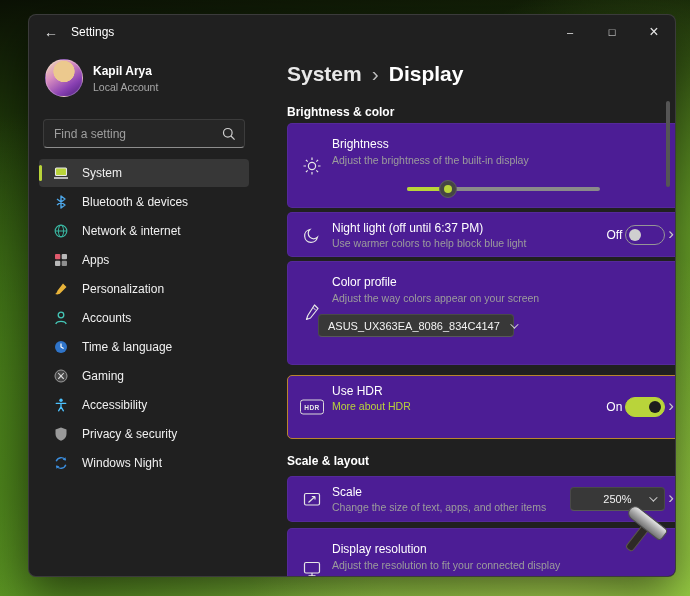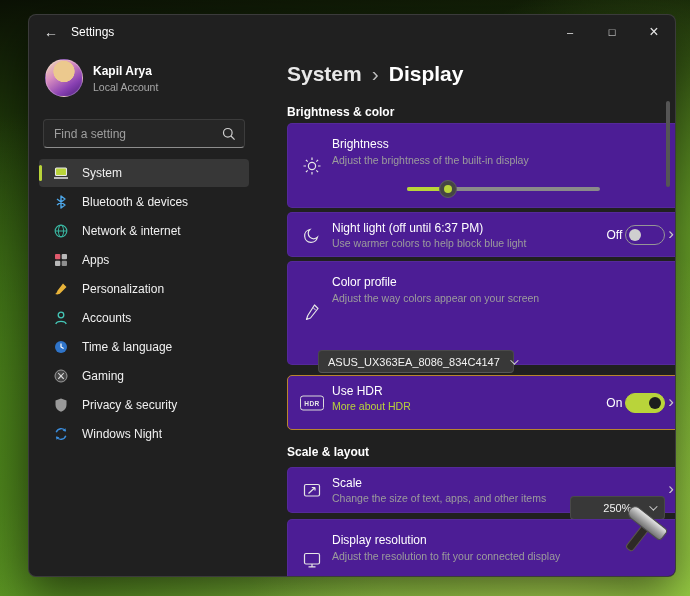--- a/index.html
+++ b/index.html
@@ -84,29 +84,29 @@
   .slider { position:absolute; left:119px; top:56px; width:193px; height:18px; }
   .slider-track { position:absolute; left:0; right:0; top:7px; height:4px; border-radius:2px; background:#8a8a8a; }
   .slider-fill { position:absolute; left:0; top:0; height:4px; border-radius:2px; background:var(--accent); }
   .slider-thumb { position:absolute; top:0; width:18px; height:18px; border-radius:50%;
     background:#454545; border:1px solid #5f5f5f; }
   .slider-thumb::after { content:""; position:absolute; left:4px; top:4px; width:8px; height:8px;
     border-radius:50%; background:var(--accent); }
   
   .dropdown { position:absolute; display:flex; align-items:center; justify-content:space-between;
     background:#383838; border:1px solid rgba(255,255,255,.09); border-bottom-color:rgba(255,255,255,.16);
-    border-radius:4px; height:23px; padding:0 9px; font-size:11px; color:#f2f2f2;margin-top:36px; }
+    border-radius:4px; height:23px; padding:0 9px; font-size:11px; color:#f2f2f2; }
   .dropdown.inline { position:static; height:24px; }
   .dd-chev { width:6px; height:6px; border-right:1.3px solid #cfcfcf; border-bottom:1.3px solid #cfcfcf;
     transform:rotate(45deg) translateY(-2px); margin-left:10px; flex:0 0 6px; }
   
   .card-brightness { height:85px; }
   .card-night { height:45px; margin-top:4px; }
   .card-color { height:104px; margin-top:4px; }
-  .card-hdr { height:55px; margin-top:10px; border:1.5px solid var(--hdr-border);text-align:center; }
+  .card-hdr { height:64px; margin-top:10px; border:1.5px solid var(--hdr-border);text-align:center; }
   .hdr-link { position:absolute; left:44px; top:24px; font-size:10.5px; color:var(--accent); }
   .hdr-badge { border:1.2px solid #dadada; border-radius:3px; font-size:6.5px; font-weight:bold;
     color:#e8e8e8; padding:3px 3px; letter-spacing:.4px; }
   .sh2 { margin-top:15px; margin-bottom:8px; }
   .card-scale { height:46px; }
   .card-res { height:82px; margin-top:6px; }
   .dd-color { left:30px; top:52px; width:196px; }
   .dd-res { left:30px; top:52px; width:184px; }
   .dd-scale { width:95px;padding-left:32px; }
   
@@ -201,20 +201,27 @@
             <path d="M8 4.5 V8 L10.6 9.6" fill="none" stroke="#fff" stroke-width="1.2"></path>
           </svg>
         <span>Time &amp; language</span>
       </div>
       <div class="nav-item">
         <svg class="nav-ic" viewBox="0 0 16 16">
             <circle cx="8" cy="8" r="6" fill="#454545" stroke="#9a9a9a" stroke-width="1"></circle>
             <path d="M5.2 5 C7 7 9 9 10.8 11 M10.8 5 C9 7 7 9 5.2 11" fill="none" stroke="#d8d8d8" stroke-width="1.1"></path>
           </svg>
         <span>Gaming</span>
+      </div>
+      <div class="nav-item">
+        <svg class="nav-ic" viewBox="0 0 16 16">
+            <circle cx="8" cy="3.2" r="1.7" fill="#4cc2ff"></circle>
+            <path d="M3.2 6.3 H12.8 M8 6.3 V9.8 M8 9.8 L5.6 13.8 M8 9.8 L10.4 13.8" fill="none" stroke="#4cc2ff" stroke-width="1.3" stroke-linecap="round"></path>
+          </svg>
+        <span>Accessibility</span>
       </div>
       <div class="nav-item">
         <svg class="nav-ic" viewBox="0 0 16 16">
             <path d="M8 1.5 L13.5 3.5 V7.5 C13.5 11.5 11 13.7 8 14.8 C5 13.7 2.5 11.5 2.5 7.5 V3.5 Z" fill="#9a9a9a"></path>
           </svg>
         <span>Privacy &amp; security</span>
       </div>
       <div class="nav-item">
         <svg class="nav-ic" viewBox="0 0 16 16">
             <path d="M3.2 6.2 A5.2 5.2 0 0 1 12.6 5.2" fill="none" stroke="#3b8ddd" stroke-width="1.4"></path>

